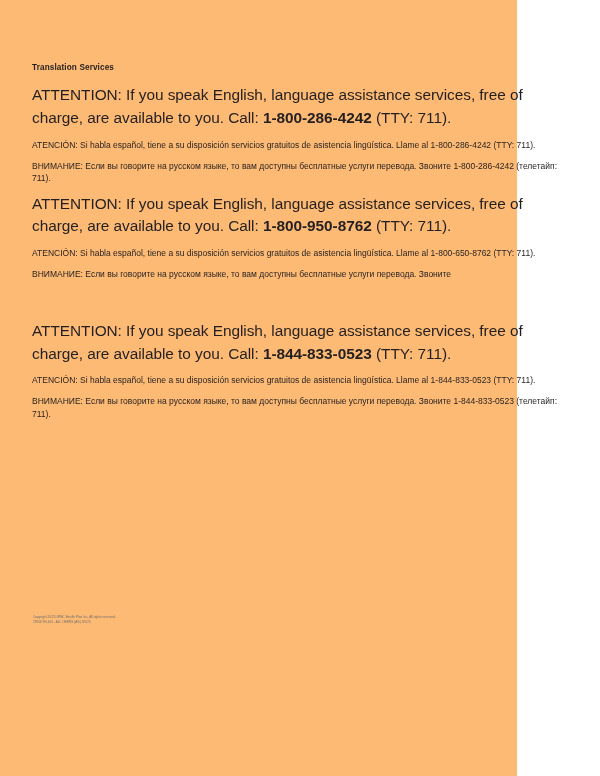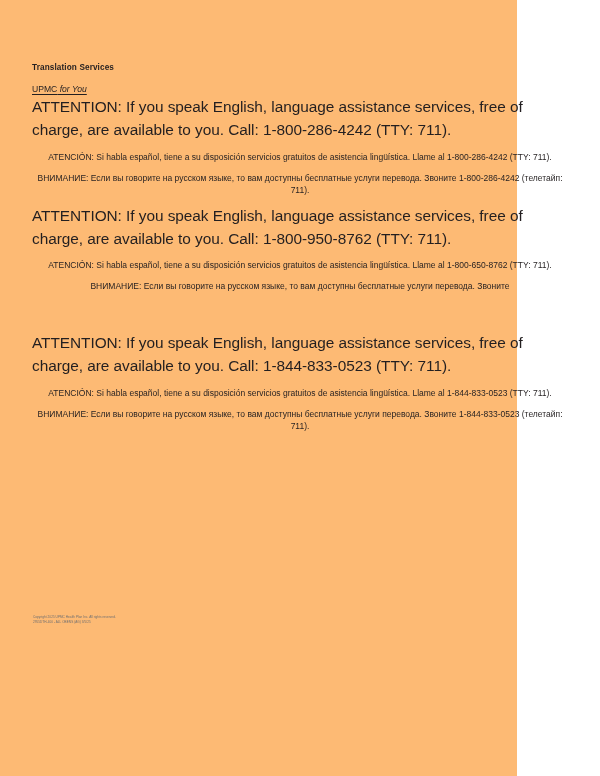--- a/index.html
+++ b/index.html
@@ -61,30 +61,29 @@
 
   
   .attention {
     font-size: 15.4px;
     line-height: 1.47;
     margin: 0 0 9px 0;
     color: #231f20;
     letter-spacing: -0.05px;
   }
   .attention .phone {
-    font-weight: normal;
+    font-weight: bold;
   }
 
   
   .translated {
     font-size: 8.5px;
     line-height: 1.42;
     margin: 0 0 9px 0;
     color: #231f20;
-    text-align: center;
   }
   .translated.tight {
     margin-bottom: 10px;
   }
   .spacer-break {
     height: 22px;
   }
 
   
   .copyright {
@@ -121,21 +120,20 @@
 <body>
 
 <div class="page">
 
   <div class="content">
 
     <div class="section-title">Translation Services</div>
 
     <div>
 
-      <div class="plan-label"><span class="u"><span>UPMC</span><span class="it"> for You</span></span></div>
 
       <p class="attention"><span>ATTENTION: If you speak English, language assistance services, free of charge, are available to you. Call: </span><span class="phone">1-800-286-4242</span><span> (TTY: 711).</span></p>
 
       <p class="translated">ATENCIÓN: Si habla español, tiene a su disposición servicios gratuitos de asistencia lingüística. Llame al 1-800-286-4242 (TTY: 711).</p>
 
       <p class="translated">ВНИМАНИЕ: Если вы говорите на русском языке, то вам доступны бесплатные услуги перевода. Звоните 1-800-286-4242 (телетайп: 711).</p>
     </div>
 
     <div>
 

